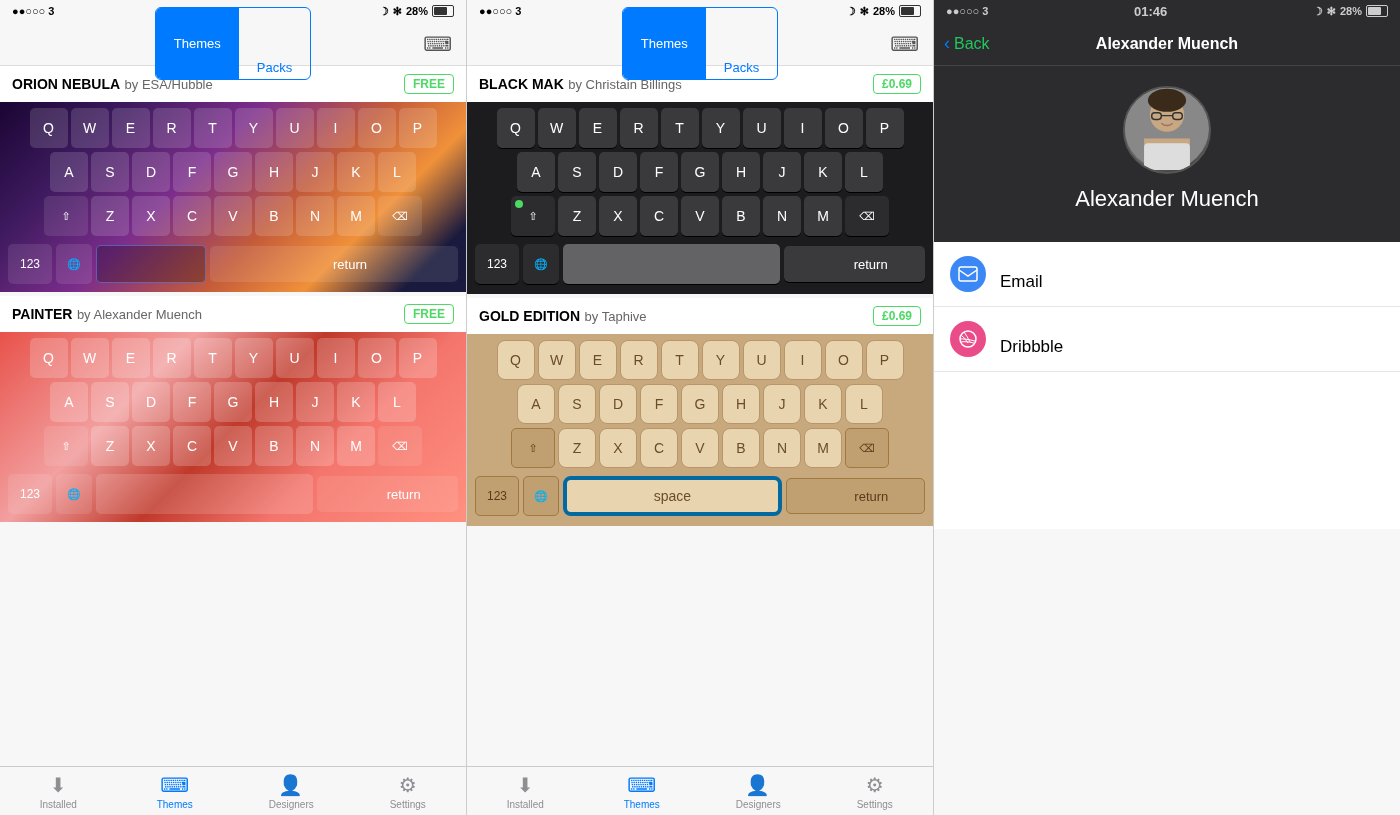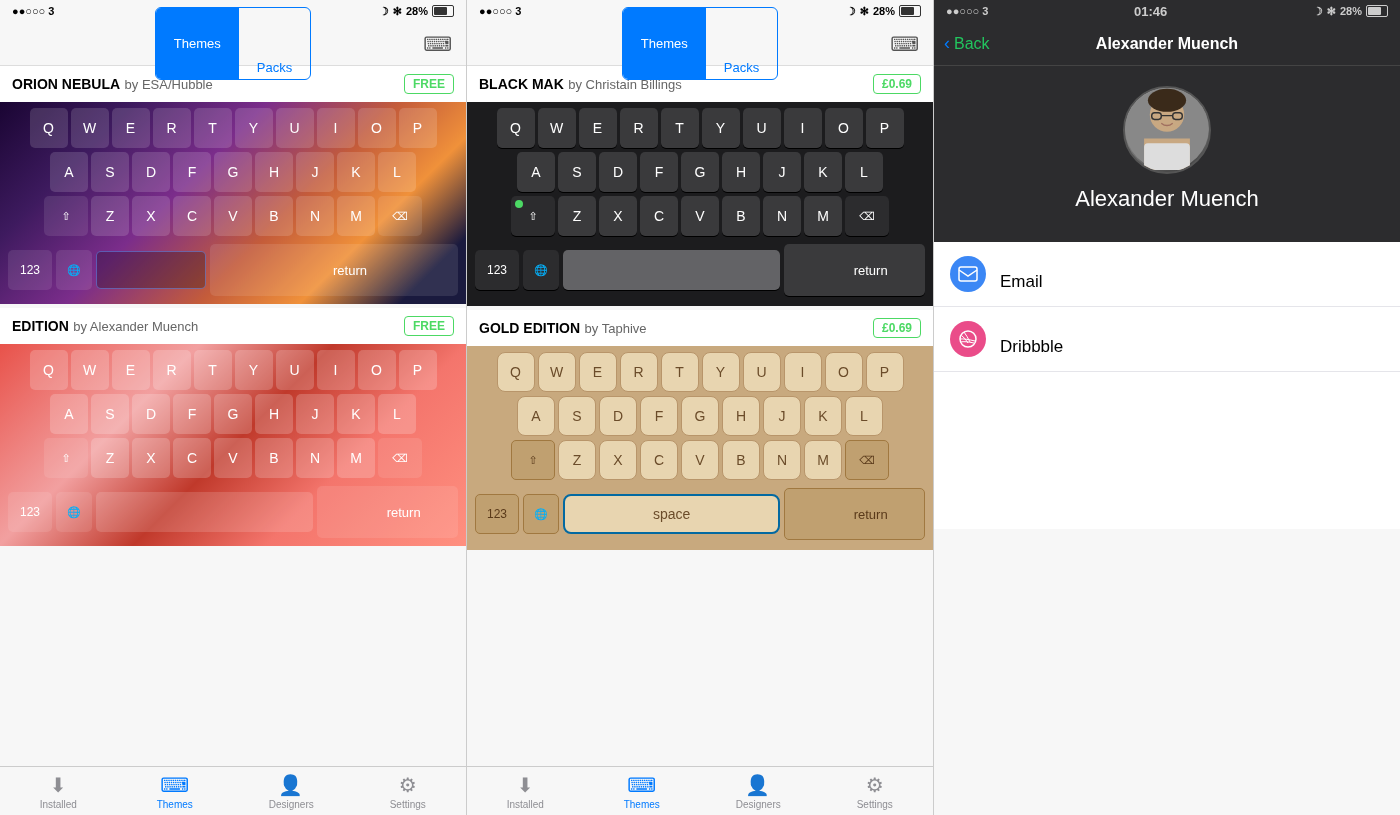--- a/index.html
+++ b/index.html
@@ -149,21 +149,21 @@
       height: 40px;
       display: flex;
       align-items: center;
       justify-content: center;
       font-size: 14px;
       cursor: pointer;
     }
     .key-return {
       border-radius: 5px;
       flex: 2;
-      height: 52px;
+      height: 36px;
       display: flex;
       align-items: center;
       justify-content: center;
       font-size: 14px;
       cursor: pointer;
       padding-left: 32px;
     }
 
     
     .kb-dark {
@@ -470,21 +470,21 @@
           <div class="key-special" style="width:36px;background:rgba(255,255,255,0.1);color:white;border-radius:5px;">🌐</div>
           <div class="input-field-space"></div>
           <div class="key-return" style="width:60px;background:rgba(255,255,255,0.1);color:white;font-size:13px;">return</div>
         </div>
       </div>
     </div>
 
     <div class="theme-item" style="margin-top:4px;">
       <div class="theme-header">
         <span>
-          <span style="font-size:14px;font-weight:700;">EDITION</span>
+          <span style="font-size:14px;font-weight:700;">PAINTER</span>
           <span style="font-size:13px;color:#666;"> by <span>Alexander Muench</span></span>
         </span>
         <span class="price-badge">FREE</span>
       </div>
 
       <div class="keyboard kb-painter-bg" style="padding:6px 4px 4px;">
         <div class="kb-row">
           <div class="key">Q</div>
           <div class="key">W</div>
           <div class="key">E</div>
@@ -671,21 +671,21 @@
           <div class="key">C</div>
           <div class="key">V</div>
           <div class="key">B</div>
           <div class="key">N</div>
           <div class="key">M</div>
           <div class="key-special" style="width:44px;background:#c0a070;color:#5a3a1a;border-radius:5px;display:flex;align-items:center;justify-content:center;border:1px solid #a07840;">⌫</div>
         </div>
         <div class="kb-input-row">
           <div class="key-special" style="width:44px;background:#c0a070;color:#5a3a1a;border-radius:5px;display:flex;align-items:center;justify-content:center;font-size:12px;border:1px solid #a07840;">123</div>
           <div class="key-special" style="width:36px;background:#c0a070;color:#5a3a1a;border-radius:5px;display:flex;align-items:center;justify-content:center;border:1px solid #a07840;">🌐</div>
-          <div class="key-space" style="background:#e8d5b0;color:#6b4c2a;border:2px solid #0369a1;border-radius:8px;">space</div>
+          <div class="key-space" style="background:#e8d5b0;color:#6b4c2a;border:4px solid #0369a1;border-radius:8px;">space</div>
           <div class="key-return" style="width:60px;background:#c0a070;color:#5a3a1a;font-size:13px;border:1px solid #a07840;">return</div>
         </div>
       </div>
     </div>
   </div>
 
   <div class="tab-bar">
     <div class="tab-item">
       <span class="tab-icon">⬇</span>
       <span class="tab-label">Installed</span>

